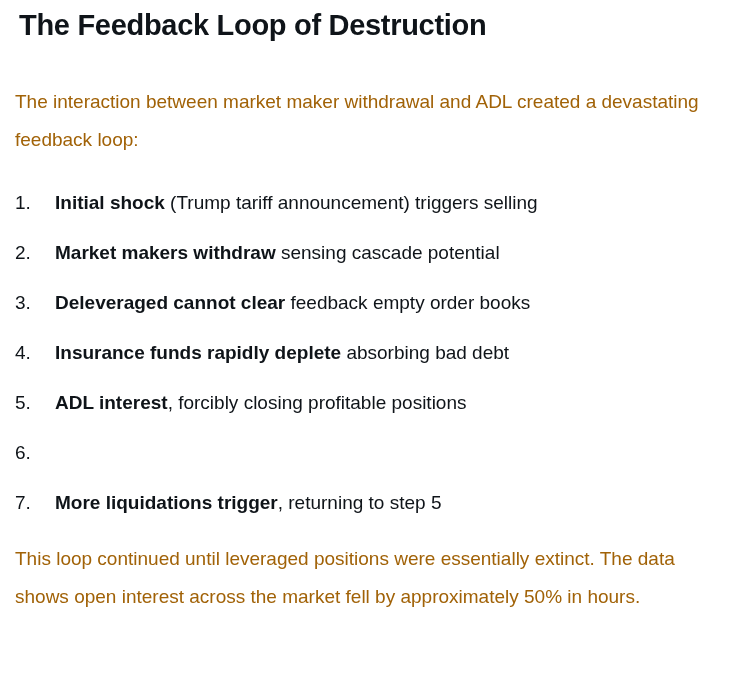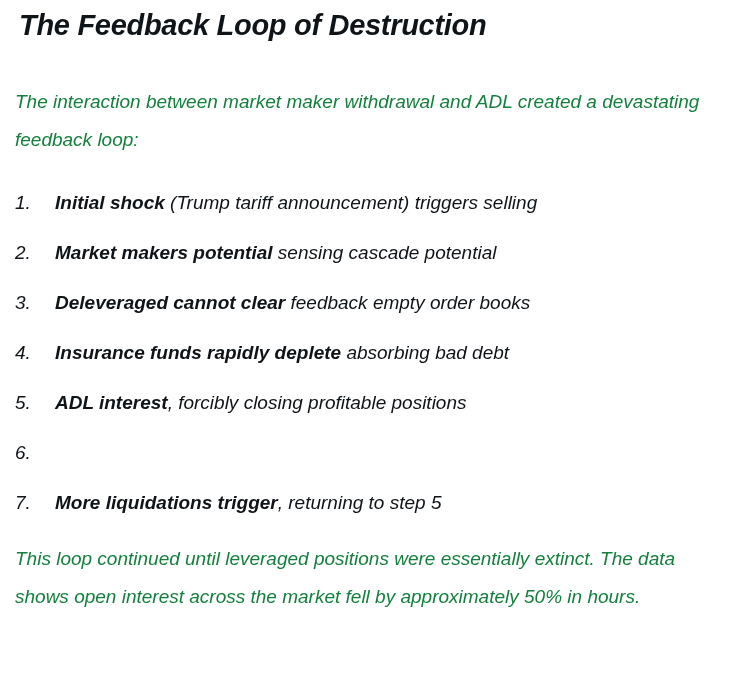--- a/index.html
+++ b/index.html
@@ -12,37 +12,36 @@
     height: 676px;
     overflow: hidden;
     font-family: "Liberation Sans", "DejaVu Sans", sans-serif;
     color: #0f1419;
     -webkit-font-smoothing: antialiased;
   }
   .article {
     box-sizing: border-box;
     width: 742px;
     padding: 6px 30px 0 15px;
-    font-style: italic;
   }
   .page-title {
     margin: 0;
     padding-left: 4px;
     font-size: 29px;
     line-height: 38px;
     font-weight: 800;
     letter-spacing: -0.3px;
     color: #0f1419;
   }
   .paragraph {
     margin: 0;
     font-size: 19px;
     line-height: 38px;
     font-weight: 400;
-    color: #15803d;
+    color: #a16207;
   }
   .intro {
     margin-top: 39px;
     max-width: 700px;
   }
   .loop-list {
     margin-top: 32px;
   }
   .list-item {
     display: flex;
@@ -82,21 +81,21 @@
 
   <div class="loop-list">
 
     <div class="list-item">
       <span class="num">1.</span>
       <span class="text"><span class="lead">Initial shock</span><span class="rest"> (Trump tariff announcement) triggers selling</span></span>
     </div>
 
     <div class="list-item">
       <span class="num">2.</span>
-      <span class="text"><span class="lead">Market makers potential</span><span class="rest"> sensing cascade potential</span></span>
+      <span class="text"><span class="lead">Market makers withdraw</span><span class="rest"> sensing cascade potential</span></span>
     </div>
 
     <div class="list-item">
       <span class="num">3.</span>
       <span class="text"><span class="lead">Deleveraged cannot clear</span><span class="rest"> feedback empty order books</span></span>
     </div>
 
     <div class="list-item">
       <span class="num">4.</span>
       <span class="text"><span class="lead">Insurance funds rapidly deplete</span><span class="rest"> absorbing bad debt</span></span>

